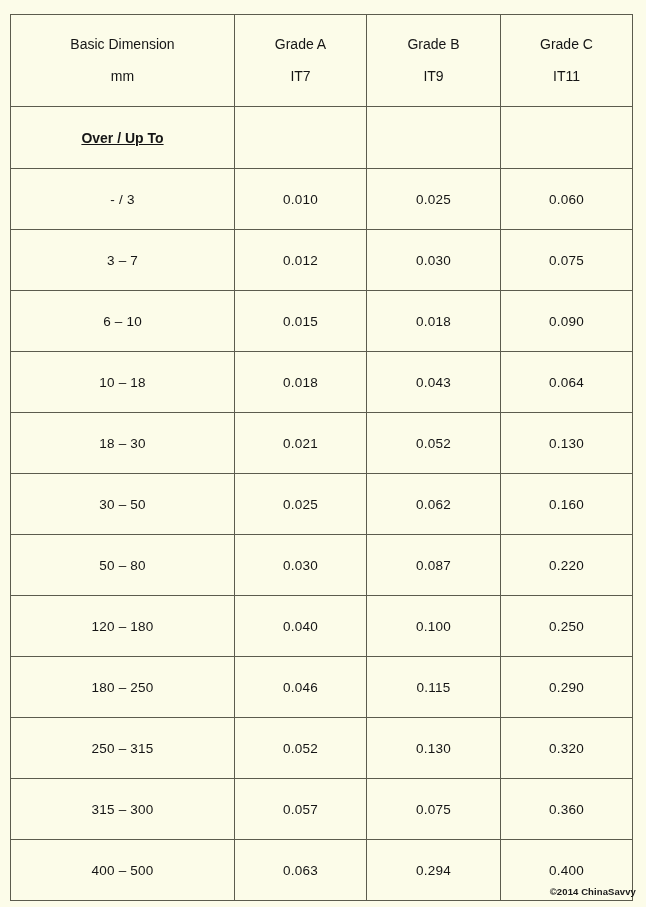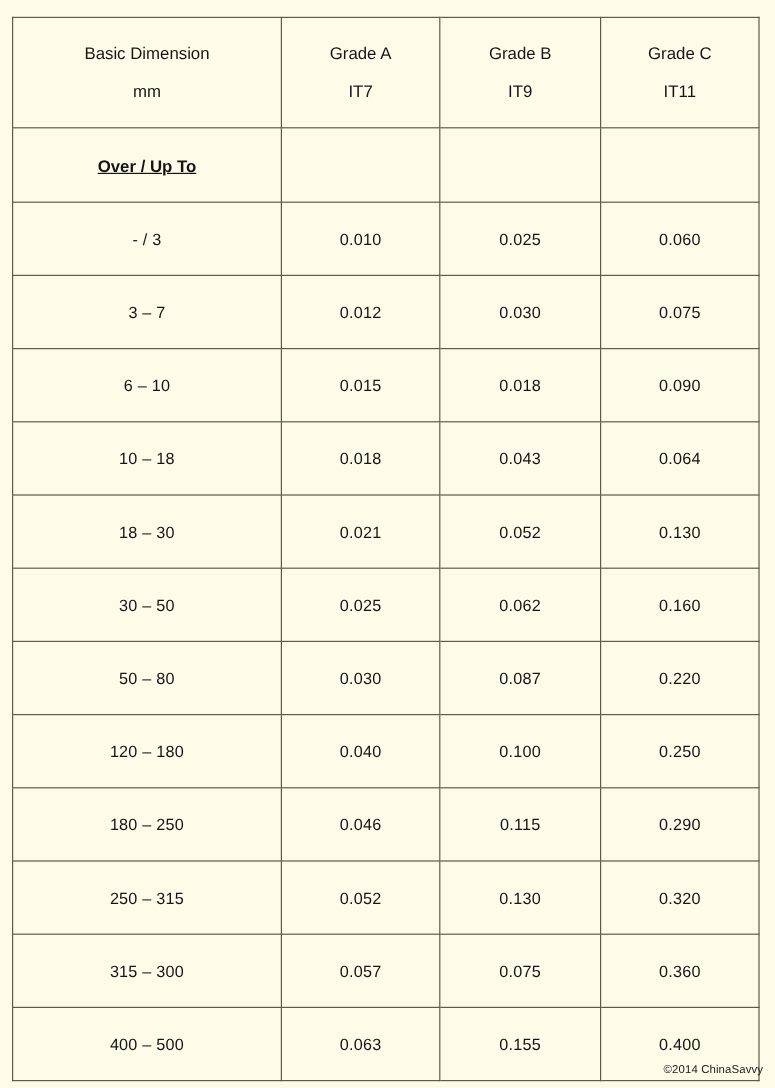--- a/index.html
+++ b/index.html
@@ -68,21 +68,21 @@
     font-weight: normal;
     font-size: 13.5px;
     letter-spacing: 0.2px;
   }
 
   .footer {
     position: absolute;
     right: 10px;
     top: 886px;
     font-size: 9.5px;
-    font-weight: normal;
+    font-weight: bold;
     color: #1a1a1a;
     letter-spacing: 0.1px;
   }
 </style>
 </head>
 <body>
 
 <div class="page">
 
   <div class="table-wrap">
@@ -183,21 +183,21 @@
         </tr>
         <tr class="data-row">
           <td>315 – 300</td>
           <td>0.057</td>
           <td>0.075</td>
           <td>0.360</td>
         </tr>
         <tr class="data-row">
           <td>400 – 500</td>
           <td>0.063</td>
-          <td>0.155</td>
+          <td>0.294</td>
           <td>0.400</td>
         </tr>
 
       </tbody>
     </table>
   </div>
 
   <div class="footer">©2014 ChinaSavvy</div>
 
 </div>

